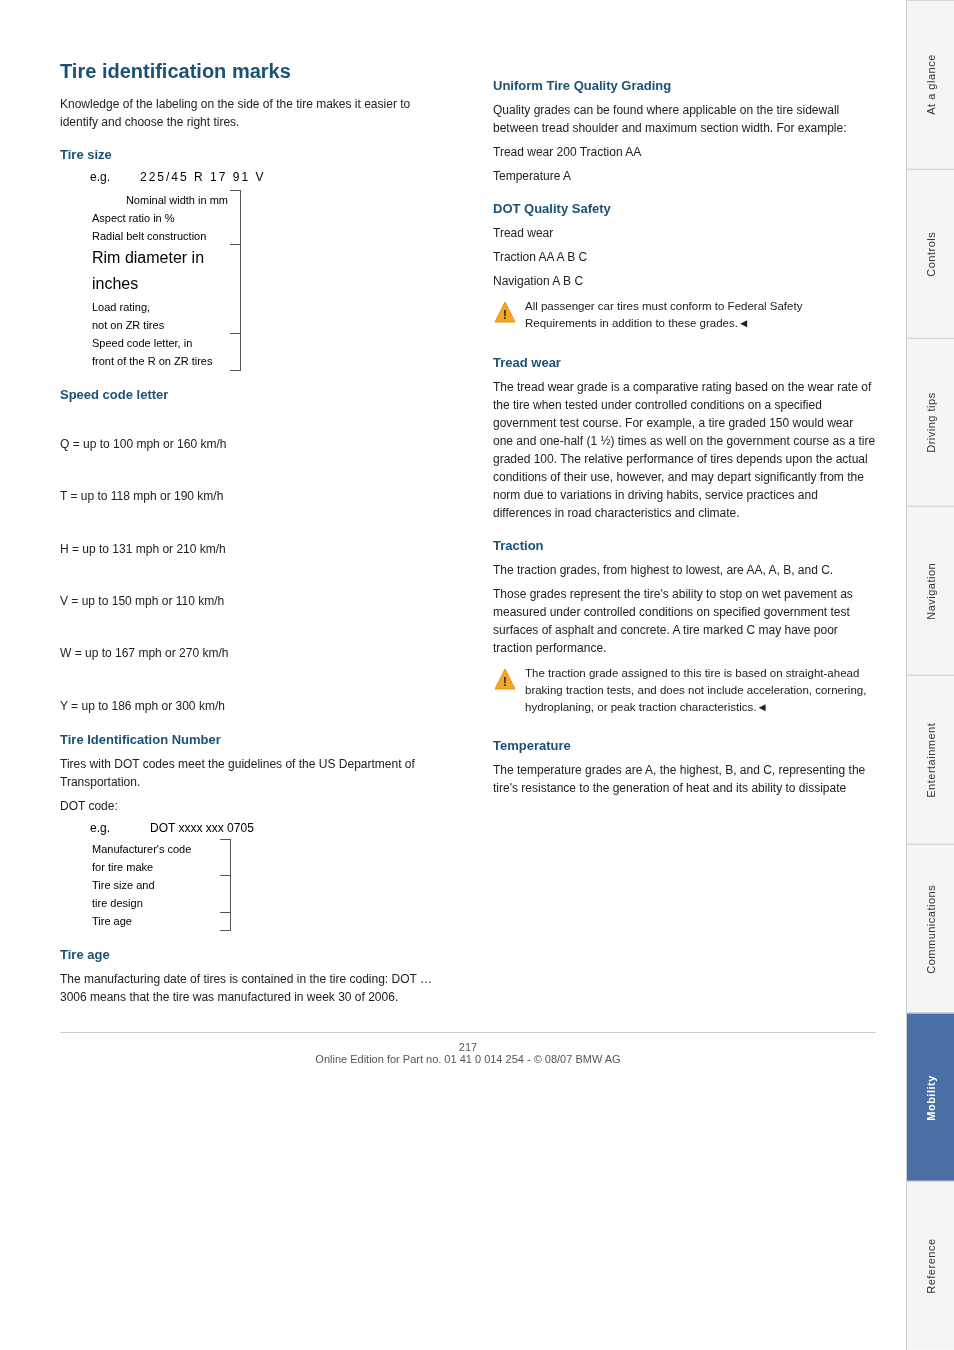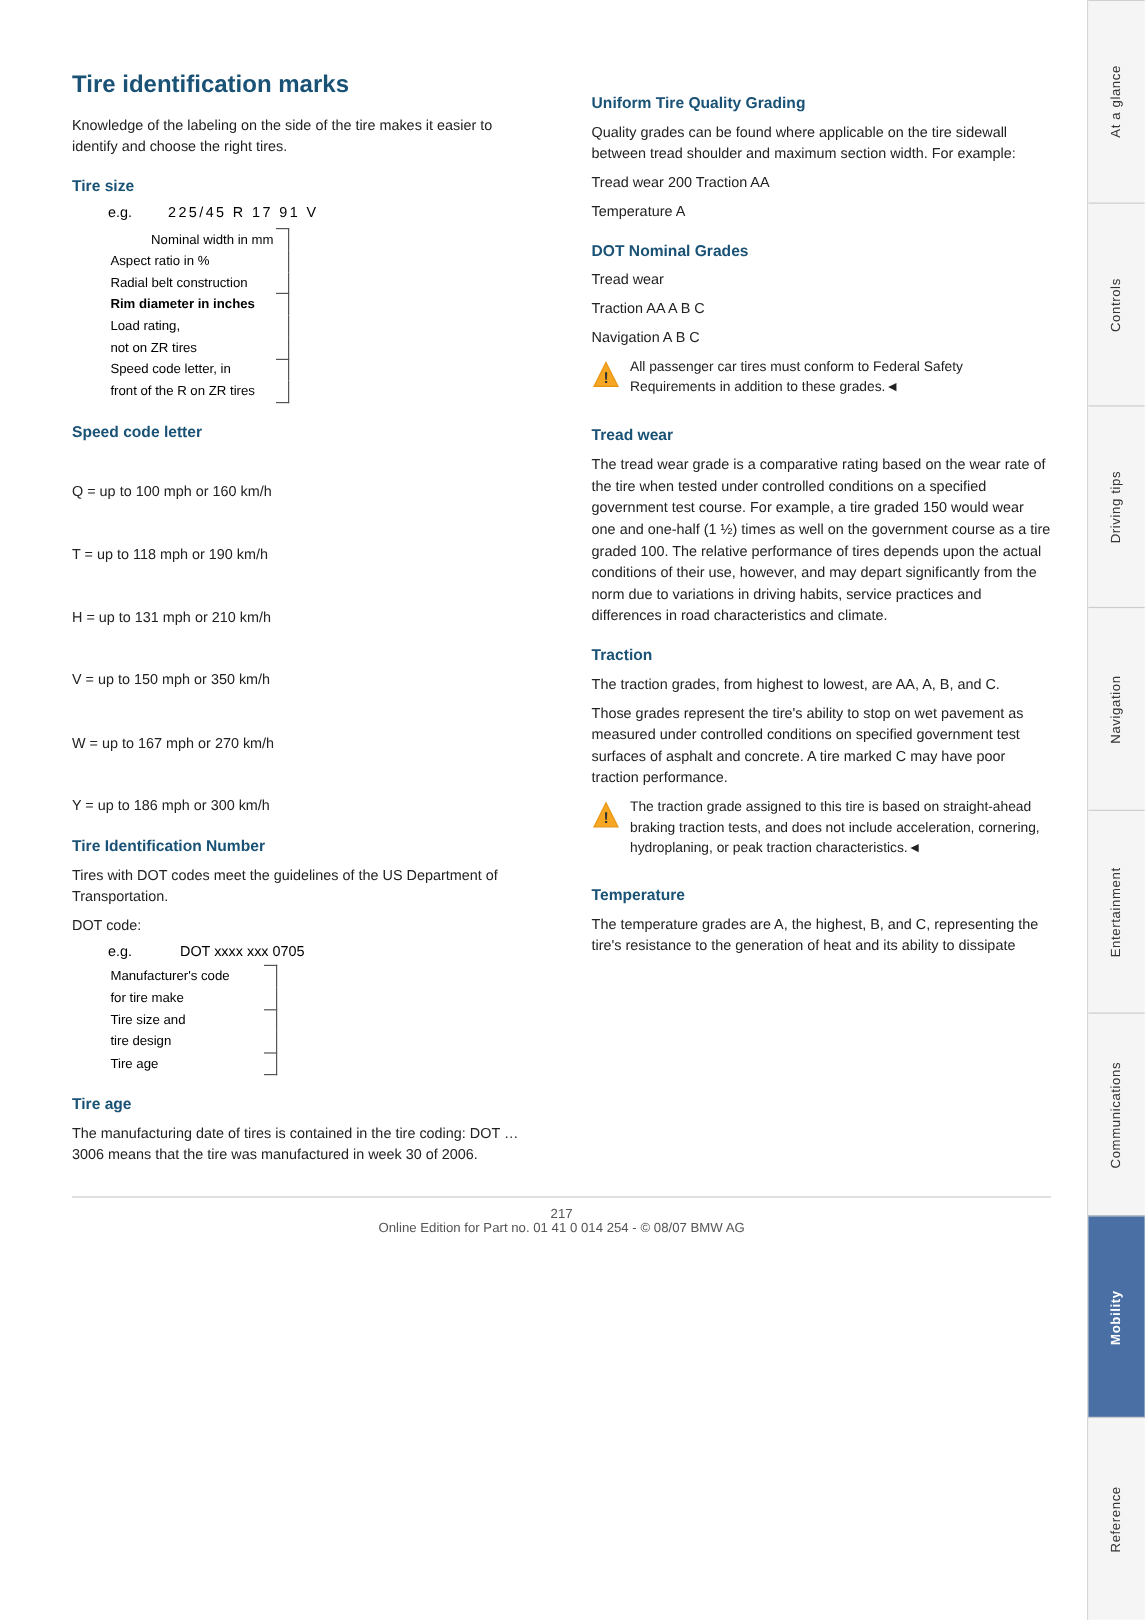--- a/index.html
+++ b/index.html
@@ -184,21 +184,21 @@
               <td style="font-size:11px; line-height:1.65;">Aspect ratio in %</td>
               <td style="border-right:1px solid #555;"></td>
               <td></td>
             </tr>
             <tr>
               <td style="font-size:11px; line-height:1.65;">Radial belt construction</td>
               <td style="border-right:1px solid #555; border-bottom:1px solid #555;"></td>
               <td></td>
             </tr>
             <tr>
-              <td style="font-size:11px; line-height:1.65;font-weight:bold;">Rim diameter in inches</td>
+              <td style="font-size:16px; line-height:1.65;">Rim diameter in inches</td>
               <td style="width:10px; border-right:1px solid #555; border-top:1px solid #555; border-bottom:1px solid #555; height:36px;" rowspan="3"></td>
               <td></td>
             </tr>
             <tr>
               <td style="font-size:11px; line-height:1.65;">Load rating,</td>
               <td></td>
             </tr>
             <tr>
               <td style="font-size:11px; line-height:1.65;">not on ZR tires</td>
               <td></td>
@@ -214,21 +214,21 @@
             </tr>
           </tbody>
             </table>
         </div>
 
         <h2 class="section-title">Speed code letter</h2>
         <div>
           <p class="speed-item">Q = up to 100 mph or 160 km/h</p>
           <p class="speed-item">T = up to 118 mph or 190 km/h</p>
           <p class="speed-item">H = up to 131 mph or 210 km/h</p>
-          <p class="speed-item">V = up to 150 mph or 350 km/h</p>
+          <p class="speed-item">V = up to 150 mph or 110 km/h</p>
           <p class="speed-item">W = up to 167 mph or 270 km/h</p>
           <p class="speed-item">Y = up to 186 mph or 300 km/h</p>
         </div>
 
         <h2 class="section-title">Tire Identification Number</h2>
         <p>Tires with DOT codes meet the guidelines of the US Department of Transportation.</p>
         <p>DOT code:</p>
 
         <div style="margin: 6px 0 10px 30px;">
           <div style="display:flex; align-items:center; margin-bottom:4px; font-size:12px;">
@@ -264,21 +264,21 @@
 
       </div>
 
       <div class="col-right">
 
         <h2 class="section-title" style="margin-top:18px;">Uniform Tire Quality Grading</h2>
         <p>Quality grades can be found where applicable on the tire sidewall between tread shoulder and maximum section width. For example:</p>
         <p>Tread wear 200 Traction AA</p>
         <p>Temperature A</p>
 
-        <h2 class="section-title">DOT Nominal Grades</h2>
+        <h2 class="section-title">DOT Quality Safety</h2>
         <p>Tread wear</p>
         <p>Traction AA A B C</p>
         <p>Navigation A B C</p>
         <div class="warning-box">
           <svg class="warning-icon" viewBox="0 0 24 24" xmlns="http://www.w3.org/2000/svg">
             <polygon points="12,2 22,22 2,22" fill="#f5a623" stroke="#e8940e" stroke-width="1"></polygon>
             <text x="12" y="19" text-anchor="middle" font-size="13" font-weight="bold" fill="#333">!</text>
           </svg>
           <p class="warning-text">All passenger car tires must conform to Federal Safety Requirements in addition to these grades.◄</p>
         </div>

